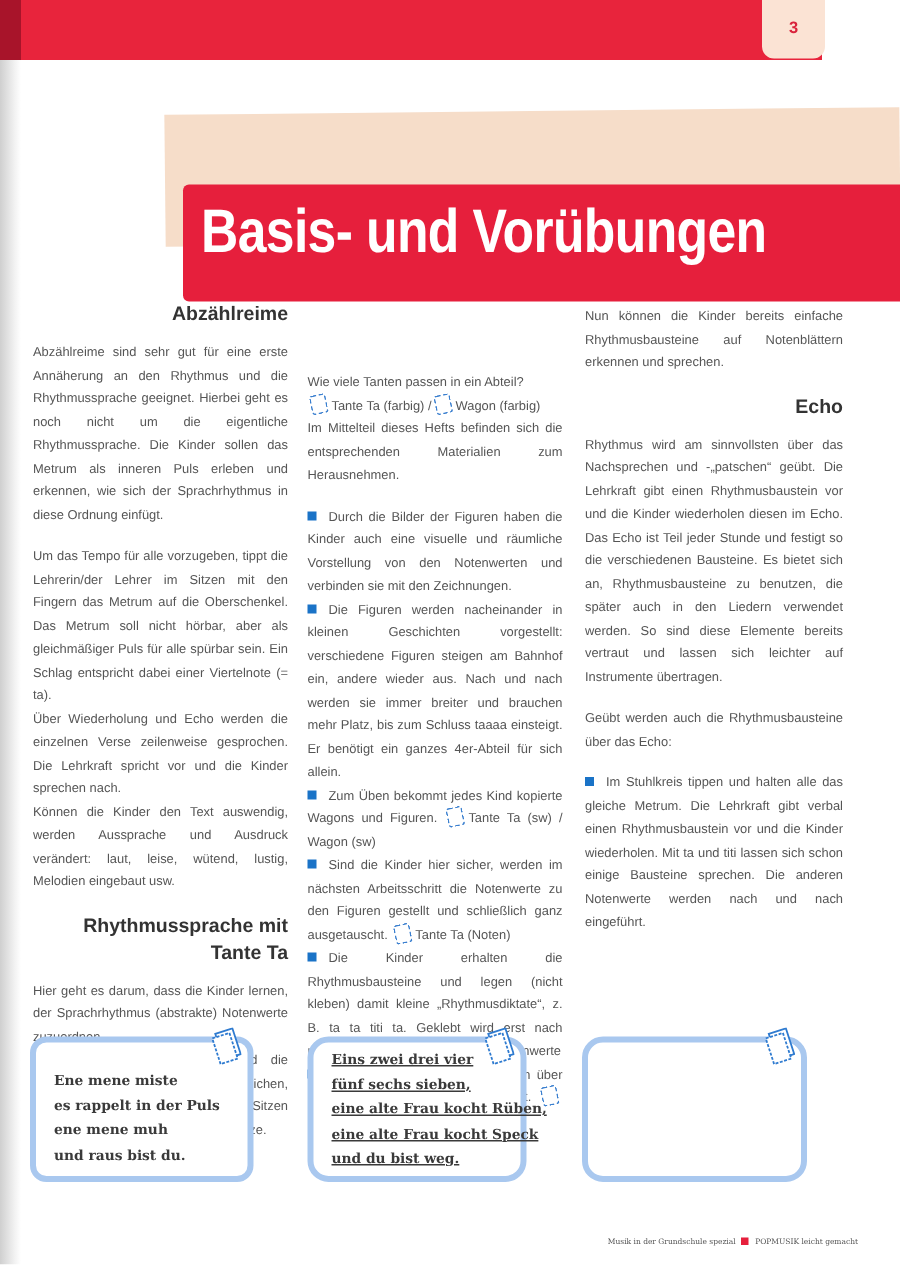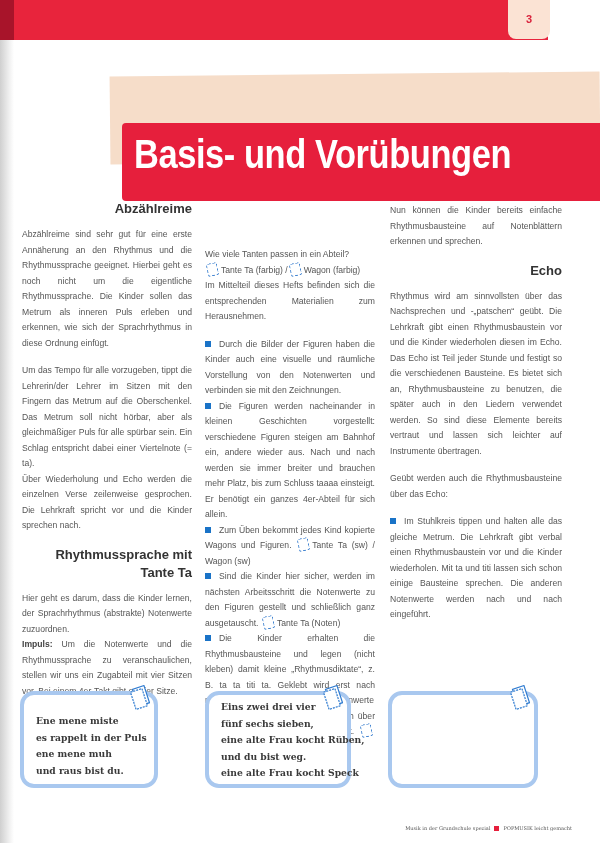--- a/index.html
+++ b/index.html
@@ -29,27 +29,27 @@
   .col h2 { font-size: 13px; font-weight: bold; color: #333; margin-bottom: 9px; line-height: 18px; text-align: right; }
   .col p { margin-bottom: 0; }
   .col .gap { height: 12px; }
   .col .gap-small { height: 4px; }
   .bullet { display: inline-block; width: 6px; height: 6px; background: #1a73c7; margin-right: 8px; vertical-align: 0px; }
   .impulse { font-weight: bold; color: #444; }
   .mini-card { display: inline-block; width: 11px; height: 13px; border: 1px dashed #3a7fcf; border-radius: 2px;
     transform: rotate(-12deg); vertical-align: -3px; margin: 0 3px 0 2px; }
 
   .verse-box { position: absolute; top: 691px; height: 97px; border: 4px solid #a9c8ef; border-radius: 14px; background: #fff; }
-  .vb1 { left: 20px; width: 138px; }
+  .vb1 { left: 20px; width: 149px; border-radius: 11px; }
   .vb2 { left: 205px; width: 146px; }
   .vb3 { left: 388px; width: 150px; }
   .verse { position: absolute; left: 12px; font-family: "DejaVu Serif", serif; font-weight: bold; font-size: 9.2px;
     line-height: 16.5px; color: #3a3a3a; white-space: nowrap; }
   .vb1 .verse { top: 18px; }
-  .vb2 .verse { top: 4px; }
+  .vb2 .verse { top: 4px; text-decoration: underline; }
   .vb3 .verse { top: 11px; }
   .card-icon { position: absolute; top: -10px; right: 4px; width: 20px; height: 26px; }
 
   .footer { position: absolute; right: 28px; top: 825px; font-family: "DejaVu Serif", serif; font-size: 5px; color: #555; white-space: nowrap; }
   .footer .sq { display: inline-block; width: 5px; height: 5px; background: #e61f3c; margin: 0 4px; vertical-align: -1px; }
 </style>
 </head>
 <body>
 
 <div class="gutter-shadow"></div>
@@ -63,20 +63,21 @@
 <div class="title-box">
   <div class="page-title">Basis- und Vorübungen</div>
 </div>
 
 <div class="col col1">
   <h2>Abzählreime</h2>
   <p>Abzählreime sind sehr gut für eine erste Annäherung an den Rhythmus und die Rhythmussprache geeignet. Hierbei geht es noch nicht um die eigentliche Rhythmussprache. Die Kinder sollen das Metrum als inneren Puls erleben und erkennen, wie sich der Sprachrhythmus in diese Ordnung einfügt.</p>
   <div class="gap"></div>
   <p>Um das Tempo für alle vorzugeben, tippt die Lehrerin/der Lehrer im Sitzen mit den Fingern das Metrum auf die Oberschenkel. Das Metrum soll nicht hörbar, aber als gleichmäßiger Puls für alle spürbar sein. Ein Schlag entspricht dabei einer Viertelnote (= ta).</p>
   <p>Über Wiederholung und Echo werden die einzelnen Verse zeilenweise gesprochen. Die Lehrkraft spricht vor und die Kinder sprechen nach.</p>
+  <p>Können die Kinder den Text auswendig, werden Aussprache und Ausdruck verändert: laut, leise, wütend, lustig, Melodien eingebaut usw.</p>
   <div class="gap"></div>
   <h2>Rhythmussprache mit Tante Ta</h2>
   <p>Hier geht es darum, dass die Kinder lernen, der Sprachrhythmus (abstrakte) Notenwerte zuzuordnen.</p>
   <p><span class="impulse">Impuls:</span><span> Um die Notenwerte und die Rhythmussprache zu veranschaulichen, stellen wir uns ein Zugabteil mit vier Sitzen vor. Bei einem 4er-Takt gibt es vier Sitze.</span></p>
 </div>
 
 <div class="col col2">
   <p>Wie viele Tanten passen in ein Abteil?</p>
   <p><span class="mini-card"></span><span>Tante Ta (farbig) /</span><span class="mini-card"></span><span>Wagon (farbig)</span></p>
   <p>Im Mittelteil dieses Hefts befinden sich die entsprechenden Materialien zum Herausnehmen.</p>
@@ -116,22 +117,22 @@
 
 <div class="verse-box vb2">
   <svg class="card-icon" viewBox="0 0 20 26">
     <rect x="5" y="2" width="12" height="18" fill="#fff" stroke="#2f7bd0" stroke-width="1.2" transform="rotate(-18 11 11)"></rect>
     <rect x="3" y="5" width="12" height="18" fill="#fff" stroke="#2f7bd0" stroke-width="1.2" stroke-dasharray="2 1" transform="rotate(-18 9 14)"></rect>
   </svg>
   <div class="verse">
     <div>Eins zwei drei vier</div>
     <div>fünf sechs sieben,</div>
     <div>eine alte Frau kocht Rüben,</div>
+    <div>eine alte Frau kocht Speck</div>
     <div>und du bist weg.</div>
-    <div>eine alte Frau kocht Speck</div>
   </div>
 </div>
 
 <div class="verse-box vb3">
   <svg class="card-icon" viewBox="0 0 20 26">
     <rect x="5" y="2" width="12" height="18" fill="#fff" stroke="#2f7bd0" stroke-width="1.2" transform="rotate(-18 11 11)"></rect>
     <rect x="3" y="5" width="12" height="18" fill="#fff" stroke="#2f7bd0" stroke-width="1.2" stroke-dasharray="2 1" transform="rotate(-18 9 14)"></rect>
   </svg>
 </div>
 

